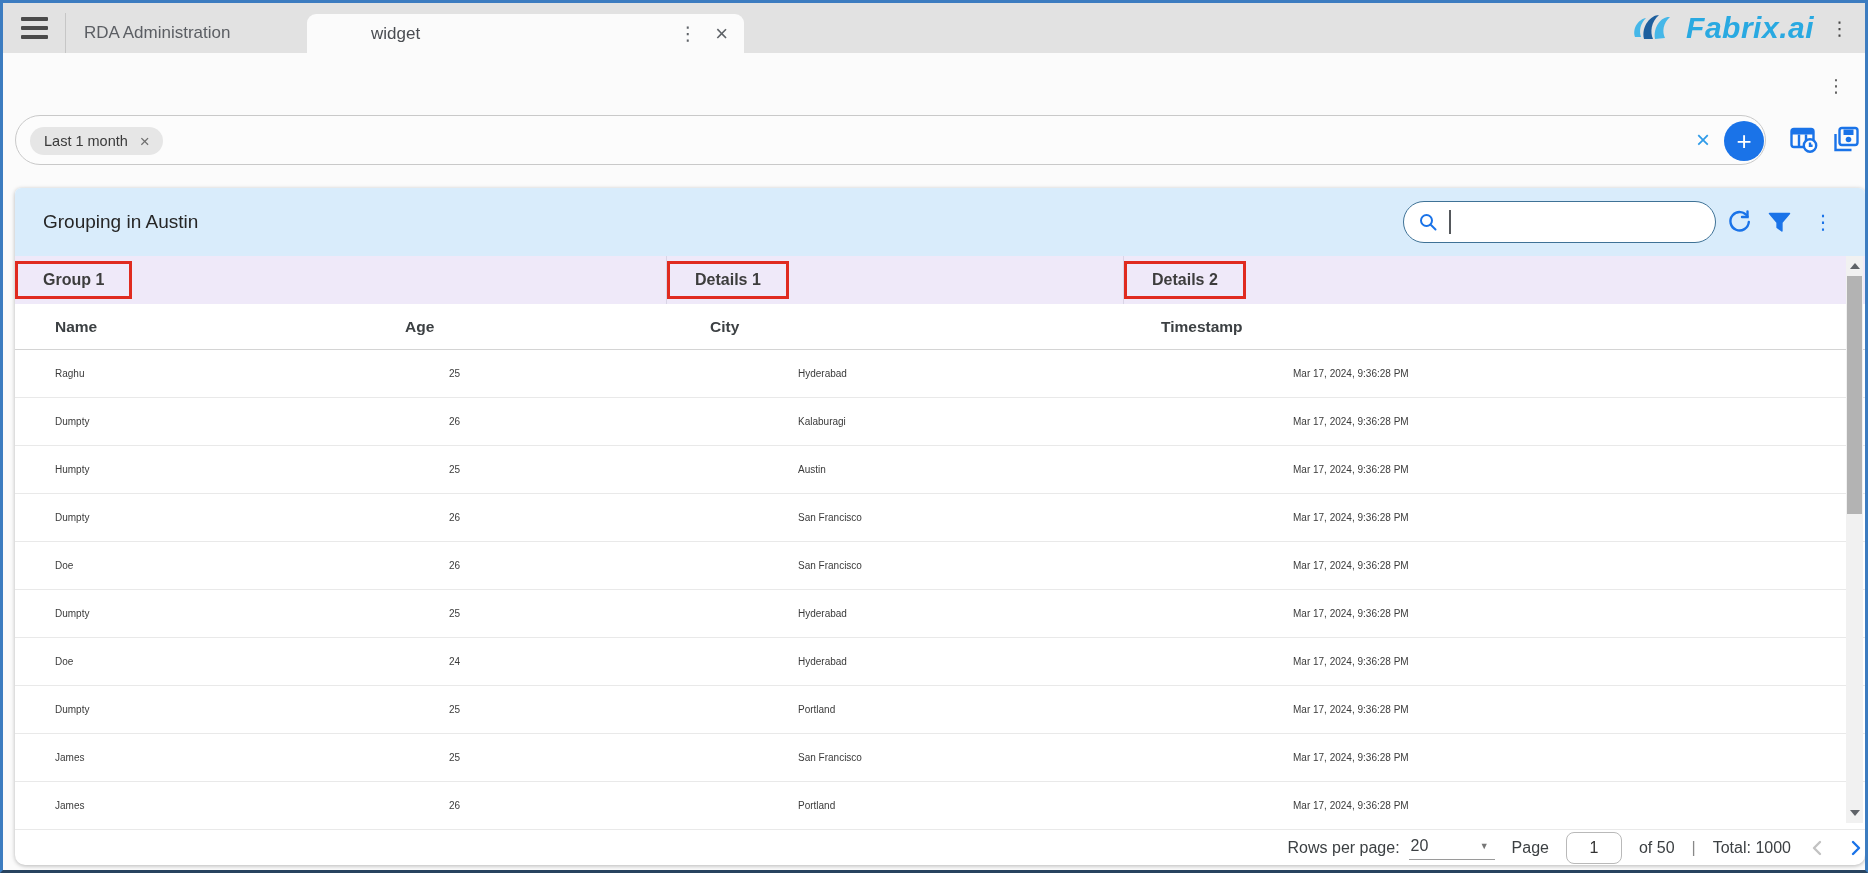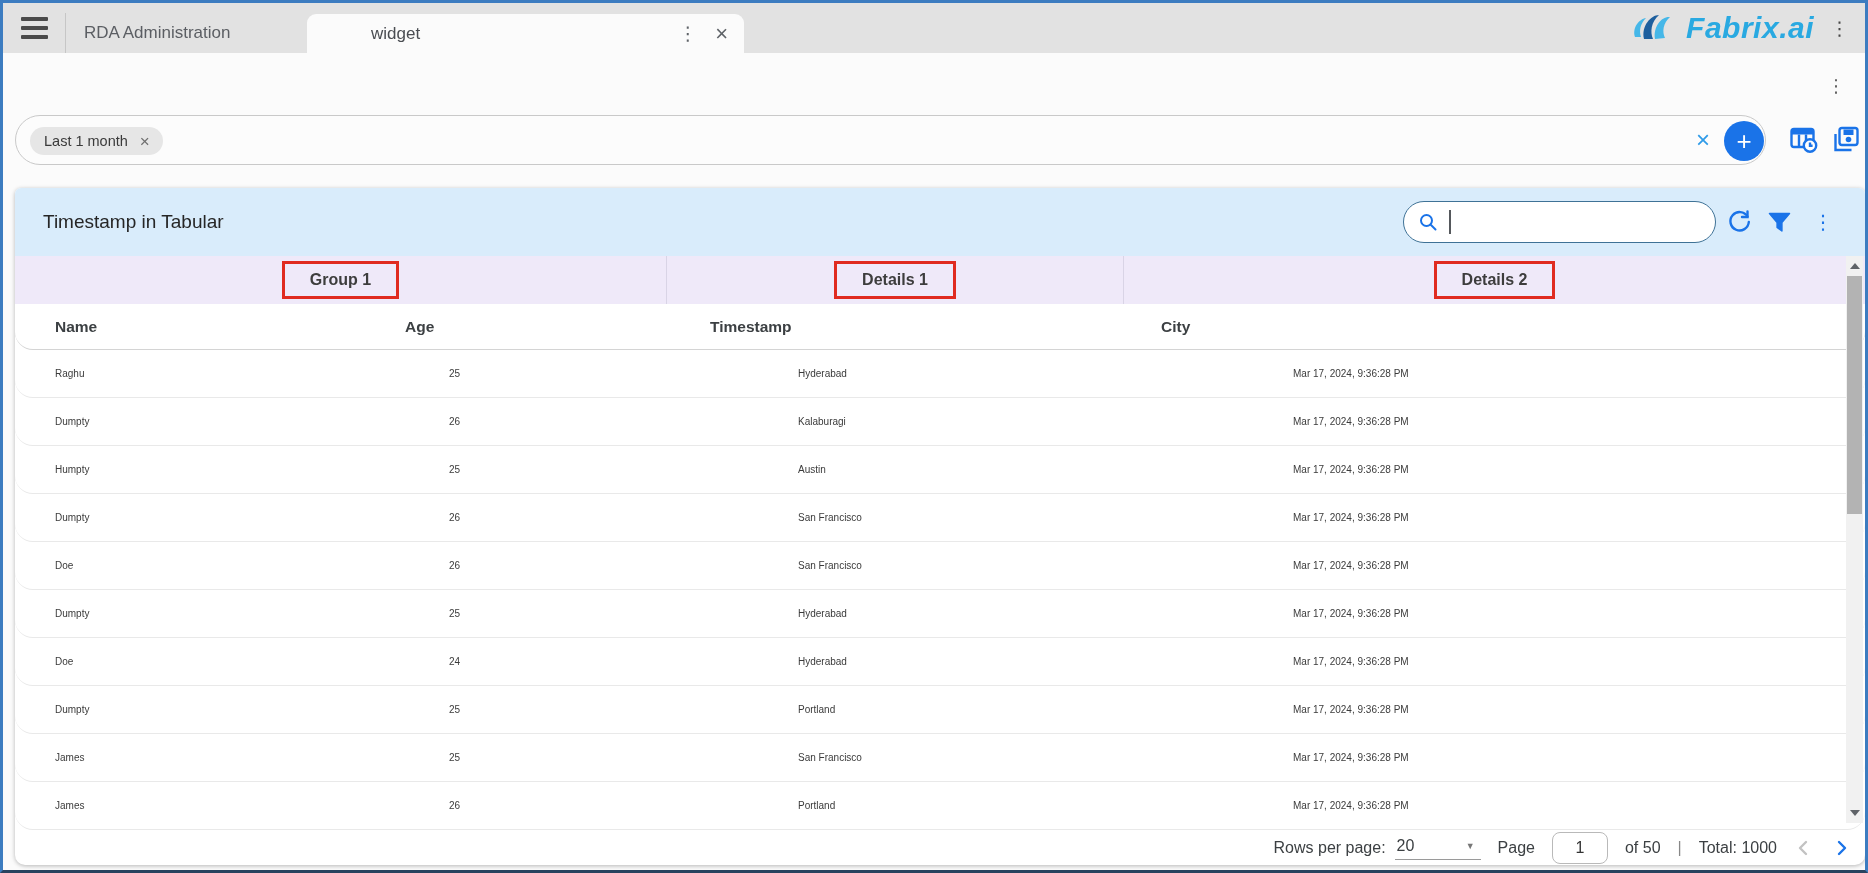--- a/index.html
+++ b/index.html
@@ -45,31 +45,31 @@
   .widget-title { position:absolute; left:28px; top:23px; font-size:19px; color:#262626; }
   .search-pill { position:absolute; left:1388px; top:13px; width:313px; height:42px; border:1.5px solid #3f7296; border-radius:21px; background:#fff; display:flex; align-items:center; padding-left:14px; gap:11px; }
   .caret { width:1.5px; height:24px; background:#55585c; }
   .search-input { border:none; outline:none; flex:1; height:30px; font-size:15px; background:transparent; font-family:"Liberation Sans",sans-serif; }
   .hdr-icon { position:absolute; cursor:pointer; }
   .icon-refresh { left:1711px; top:20px; width:27px; height:27px; }
   .icon-funnel { left:1753px; top:23px; width:23px; height:23px; }
   .header-kebab { position:absolute; left:1797px; top:22px; width:22px; text-align:center; font-size:20px; color:#1a73e8; cursor:pointer; }
   
   .group-row { height:48px; background:#efe9f9; display:flex; }
-  .group-sec { display:flex; align-items:center; justify-content:center; }
+  .group-sec { display:flex; align-items:center; }
   .group-sec.s1 { width:652px; border-right:1px solid #d9d4e6; }
   .group-sec.s2 { width:457px; border-right:1px solid #d9d4e6; }
   .group-sec.s3 { flex:1; }
   .group-box { border:3px solid #e02b20; padding:7px 25px; font-size:16px; font-weight:700; color:#3d3d3d; background:transparent; }
   
-  .grid-row { display:grid; grid-template-columns:350px 305px 451px 1fr; align-items:center; padding-left:40px;border-radius:18px; }
+  .grid-row { display:grid; grid-template-columns:350px 305px 451px 1fr; align-items:center; padding-left:40px; }
   .colhead-row { height:46px; border-bottom:1px solid #d4d4d4; font-weight:700; font-size:15.5px; color:#3c4043; }
   .data-row { height:48px; border-bottom:1px solid #e9e9e9; font-size:10px; color:#3b3b3b; background:#fff;gap:44px; }
   
-  .pagination { height:35px; display:flex; align-items:center; justify-content:flex-end; padding-right:14px; gap:17px; font-size:16px; color:#3c4043; }
+  .pagination { height:35px; display:flex; align-items:center; justify-content:flex-end; gap:17px; font-size:16px; color:#3c4043; }
   .rpp-select { display:inline-flex; align-items:center; justify-content:space-between; width:86px; border-bottom:1px solid #9a9a9a; padding:2px 6px 4px 2px; cursor:pointer; margin-left:-8px;gap:8px; }
   .rpp-tri { font-size:9px; color:#777; }
   .page-input { width:56px; height:32px; border:1px solid #b9b9b9; border-radius:8px; text-align:center; font-size:16px; color:#333; font-family:"Liberation Sans",sans-serif; outline:none; background:#fff; }
   .pg-divider { color:#888; }
   .chev { width:20px; height:20px; cursor:pointer; }
   
   .scrollbar { position:absolute; right:2px; top:68px; width:17px; height:567px; background:#f1f1f1; z-index:5; }
   .scroll-thumb { position:absolute; left:1px; top:20px; width:15px; height:238px; background:#b3b3b3; cursor:grab; }
   .tri-up { position:absolute; top:7px; left:4px; width:0; height:0; border-left:5px solid transparent; border-right:5px solid transparent; border-bottom:6px solid #5f6368; cursor:pointer; }
   .tri-down { position:absolute; bottom:7px; left:4px; width:0; height:0; border-left:5px solid transparent; border-right:5px solid transparent; border-top:6px solid #5f6368; cursor:pointer; }
@@ -129,21 +129,21 @@
     <path d="M4.5 9 v16 h16"></path>
     <rect x="8.5" y="3" width="18" height="17" rx="2.5"></rect>
     <rect x="12.5" y="4.5" width="10" height="5.5" fill="#1a73e8" stroke="none"></rect>
     <circle cx="17.5" cy="14.5" r="2.8" fill="#1a73e8" stroke="none"></circle>
   </svg>
 </div>
 
 <div class="widget">
 
   <div class="widget-header">
-    <div class="widget-title">Timestamp in Tabular</div>
+    <div class="widget-title">Grouping in Austin</div>
     <div class="search-pill">
       <svg width="20" height="20" viewBox="0 0 20 20" fill="none" stroke="#1a73e8" stroke-width="2" stroke-linecap="round">
         <circle cx="8.5" cy="8.5" r="5.5"></circle>
         <line x1="13" y1="13" x2="17.5" y2="17.5"></line>
       </svg>
       <span class="caret"></span>
       <input class="search-input" type="text" value="" style="">
     </div>
     <svg class="hdr-icon icon-refresh" viewBox="0 0 27 27" fill="none" stroke="#1a73e8" stroke-width="2.4" stroke-linecap="round">
       <path d="M21.5 8.5 A9.2 9.2 0 1 0 22.8 14"></path>
@@ -169,22 +169,22 @@
     <div class="group-sec s3">
       <div class="group-box">
         <span>Details 2</span>
       </div>
     </div>
   </div>
 
   <div class="grid-row colhead-row">
     <div>Name</div>
     <div>Age</div>
+    <div>City</div>
     <div>Timestamp</div>
-    <div>City</div>
   </div>
 
   <div>
 
       <div class="grid-row data-row">
         <div>Raghu</div>
         <div>25</div>
         <div>Hyderabad</div>
         <div>Mar 17, 2024, 9:36:28 PM</div>
       </div>

